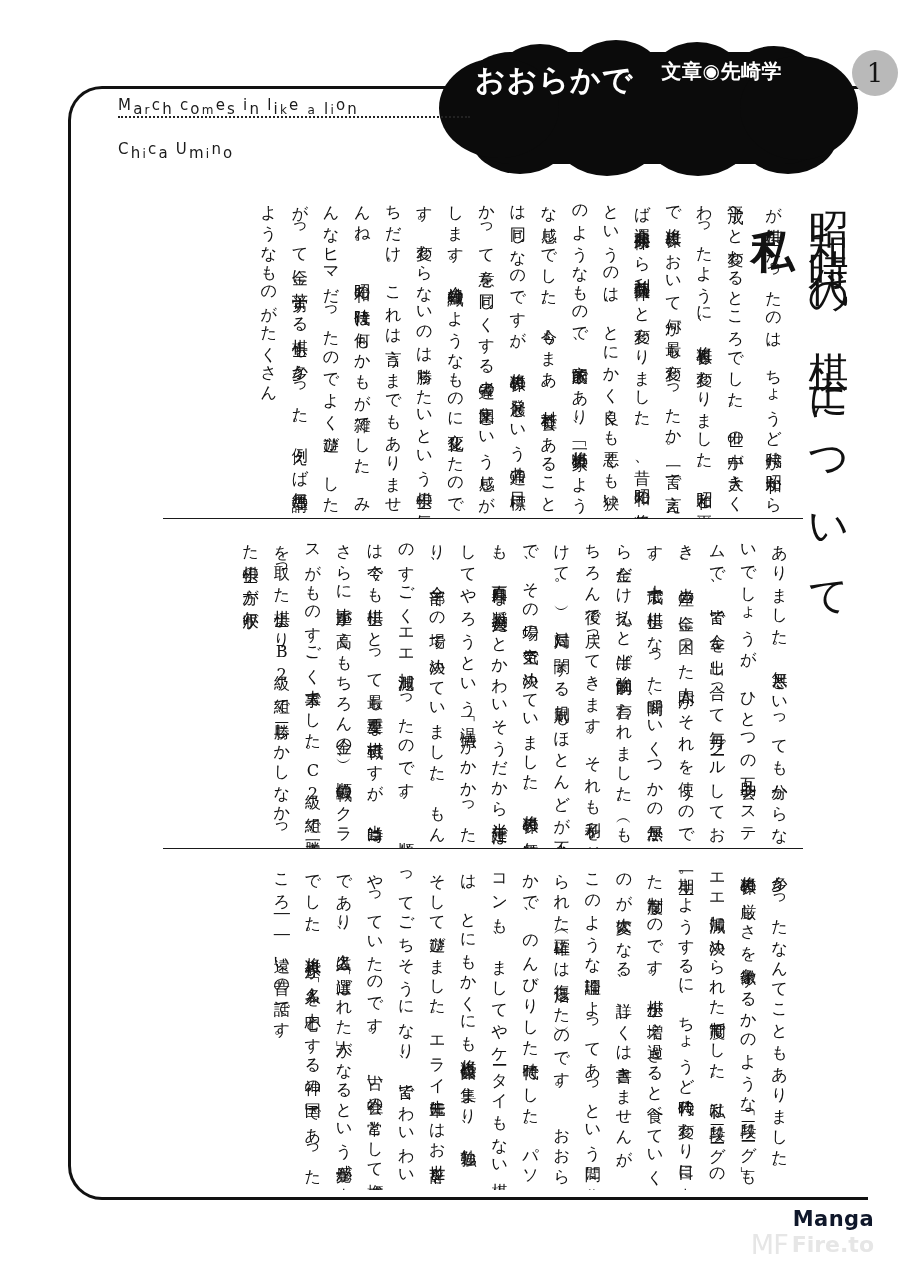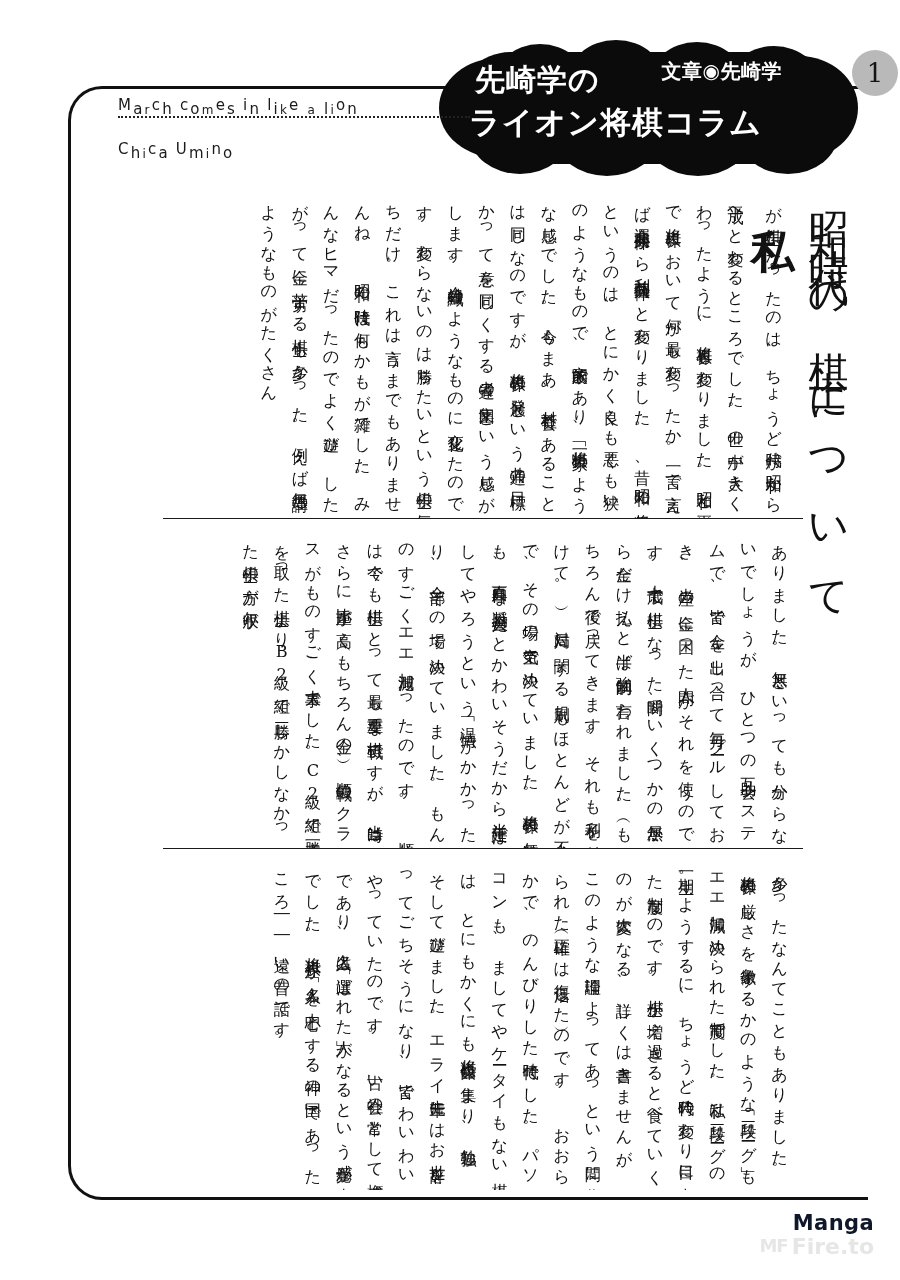--- a/index.html
+++ b/index.html
@@ -234,22 +234,22 @@
     color: #0f172a;
   }
   #wm-bot {
     display: flex;
     justify-content: flex-end;
     align-items: center;
     gap: 4px;
     margin-top: 1px;
   }
   #wm-mf {
-    font-size: 18px;
-    font-weight: 700;
+    font-size: 27px;
+    font-weight: 400;
     letter-spacing: -1px;
     color: #e6e6e6;
     line-height: 1;
     text-align: center;
   }
   #wm-fire {
     font-size: 22px;
     font-weight: 700;
     color: #e6e6e6;
     line-height: 1.05;
@@ -272,23 +272,22 @@
   <div class="blob-bump" style="left:566px; top:40px; width:100px; height:88px;"></div>
   <div class="blob-bump" style="left:648px; top:42px; width:98px; height:86px;"></div>
   <div class="blob-bump" style="left:726px; top:46px; width:96px; height:84px;"></div>
   <div class="blob-bump" style="left:470px; top:96px; width:100px; height:78px;"></div>
   <div class="blob-bump" style="left:556px; top:100px; width:102px; height:76px;"></div>
   <div class="blob-bump" style="left:646px; top:98px; width:104px; height:78px;"></div>
   <div class="blob-bump" style="left:738px; top:94px; width:100px; height:80px;"></div>
   <div id="title-blob"></div>
 
   <div id="title-inner">
-    <div class="t-line1">先崎学の</div>
+    <div class="t-line1">おおらかで</div>
     <div class="t-byline">文章◉先崎学</div>
-    <div class="t-line2">ライオン将棋コラム</div>
   </div>
   <div id="issue-circle">1</div>
 
   <div id="article">
     <div id="headline">昭和時代の棋士について</div>
     <div id="sections">
       <div class="section sec-a">
         <div class="vtext first">私が棋士になったのは、ちょうど時代が昭和から平成へと変わるところでした。世の中が大きく変わったように、将棋界も変わりました。昭和と平成で将棋界において何が最も変わったか。一言で言えば運命共同体から利益共同体へと変わりました。　昔、昭和の将棋界というのは、とにかく良くも悪くも狭い村のようなもので、家族的であり、「将棋一家」のような感じでした。今もまあ、村社会であることは同じなのですが、将棋界の発展という共通の目標に向かって意を同じくする者達の集団という感じがします。会社組織のようなものに変化したのです。変わらないのは勝ちたいという棋士の気持ちだけ。これは言うまでもありませんね。　昭和の時代は何もかもが雑でした。みんなヒマだったのでよく遊び、したがって金に苦労する棋士も多かった。例えば無尽講のようなものがたくさん</div>
       </div>
       <div class="section sec-b">

